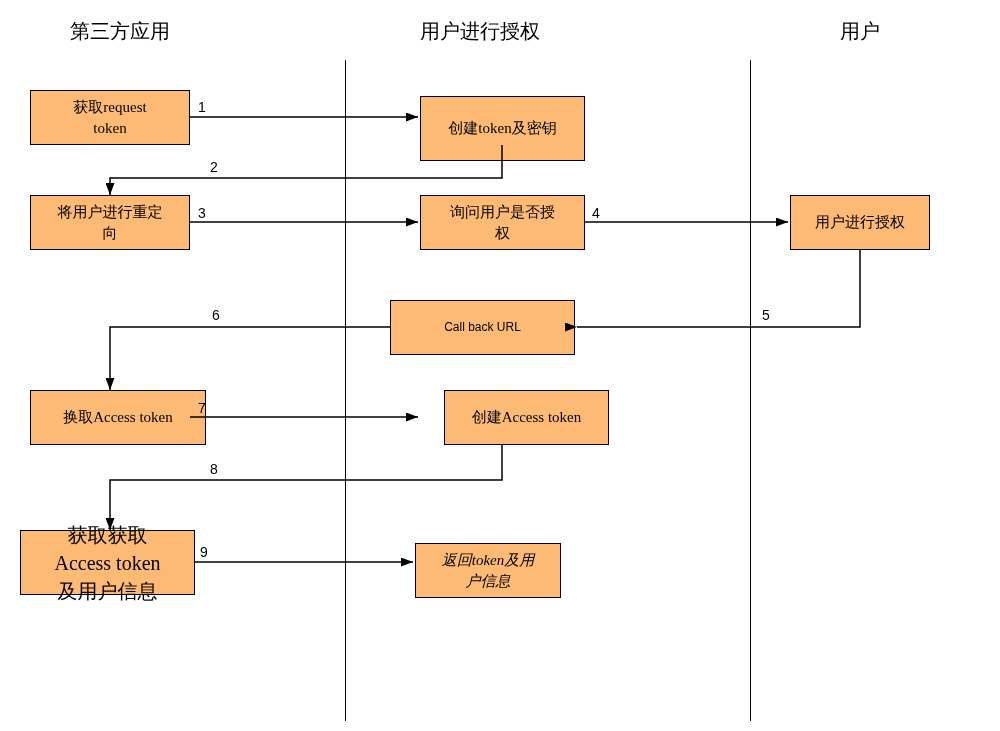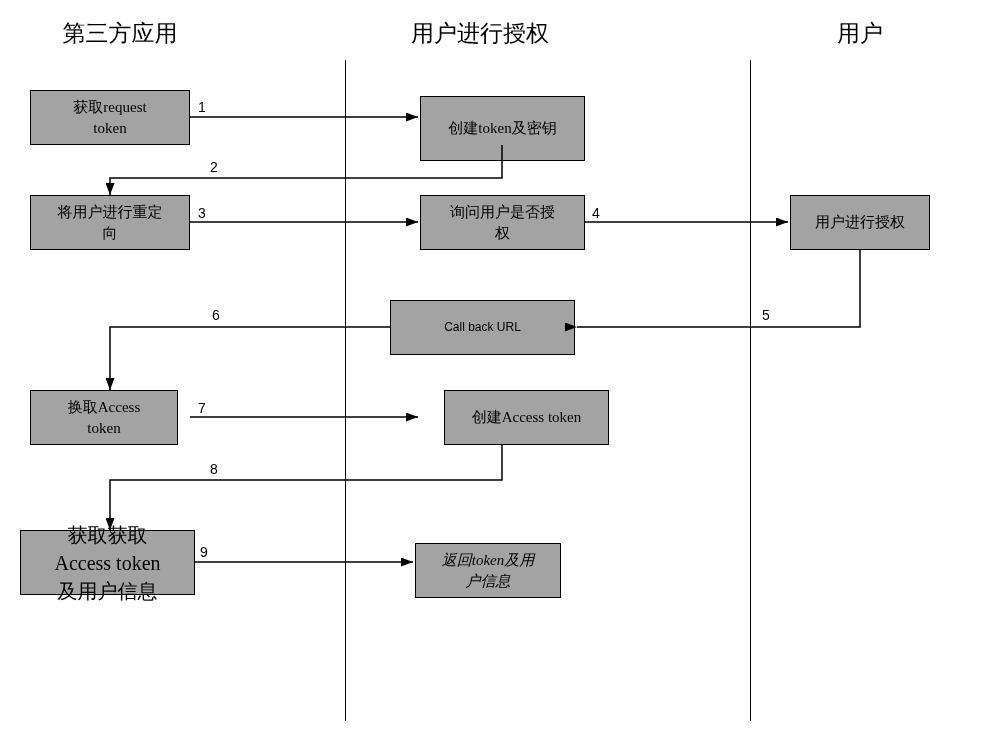--- a/index.html
+++ b/index.html
@@ -15,39 +15,39 @@
     .diagram-container {
       width: 1000px;
       height: 731px;
       position: relative;
     }
 
     
     .col-header {
       position: absolute;
       top: 18px;
-      font-size: 23px;
+      font-size: 20px;
       font-weight: normal;
       text-align: center;
     }
 
     
     .v-line {
       position: absolute;
       top: 60px;
       bottom: 10px;
       width: 1px;
       background: #000;
     }
 
     
     .box {
       position: absolute;
       border: 1.5px solid #000;
-      background: #a3a3a3;
+      background: #fdba74;
       display: flex;
       align-items: center;
       justify-content: center;
       text-align: center;
       font-size: 15px;
       line-height: 1.4;
       padding: 4px 24px;
     }
 
     
@@ -71,21 +71,21 @@
 
   <div class="v-line" style="left: 345px;"></div>
   <div class="v-line" style="left: 750px;"></div>
 
   <div class="box" style="left:30px; top:90px; width:160px; height:55px;">获取request token</div>
   <div class="box" style="left:420px; top:96px; width:165px; height:65px;">创建token及密钥</div>
   <div class="box" style="left:30px; top:195px; width:160px; height:55px;text-align:center;">将用户进行重定向</div>
   <div class="box" style="left:420px; top:195px; width:165px; height:55px;">询问用户是否授权</div>
   <div class="box" style="left:790px; top:195px; width:140px; height:55px;">用户进行授权</div>
   <div class="box" style="left:390px; top:300px; width:185px; height:55px; font-family: Arial, sans-serif; font-size:12px;">Call back URL</div>
-  <div class="box" style="left:30px; top:390px; width:148px; height:55px;">换取Access token</div>
+  <div class="box" style="left:30px; top:390px; width:176px; height:55px;">换取Access token</div>
   <div class="box" style="left:444px; top:390px; width:165px; height:55px;">创建Access token</div>
   <div class="box" style="left:20px; top:530px; width:175px; height:65px; font-size:20px; white-space: pre-line;">获取获取Access token
 及用户信息</div>
   <div class="box" style="left:415px; top:543px; width:146px; height:55px;font-style:italic;">返回token及用户信息</div>
 
   <svg class="arrows-svg">
     <defs>
       <marker id="arrowhead" markerWidth="8" markerHeight="6" refX="8" refY="3" orient="auto">
         <polygon points="0 0, 8 3, 0 6" fill="#000"></polygon>
       </marker>

